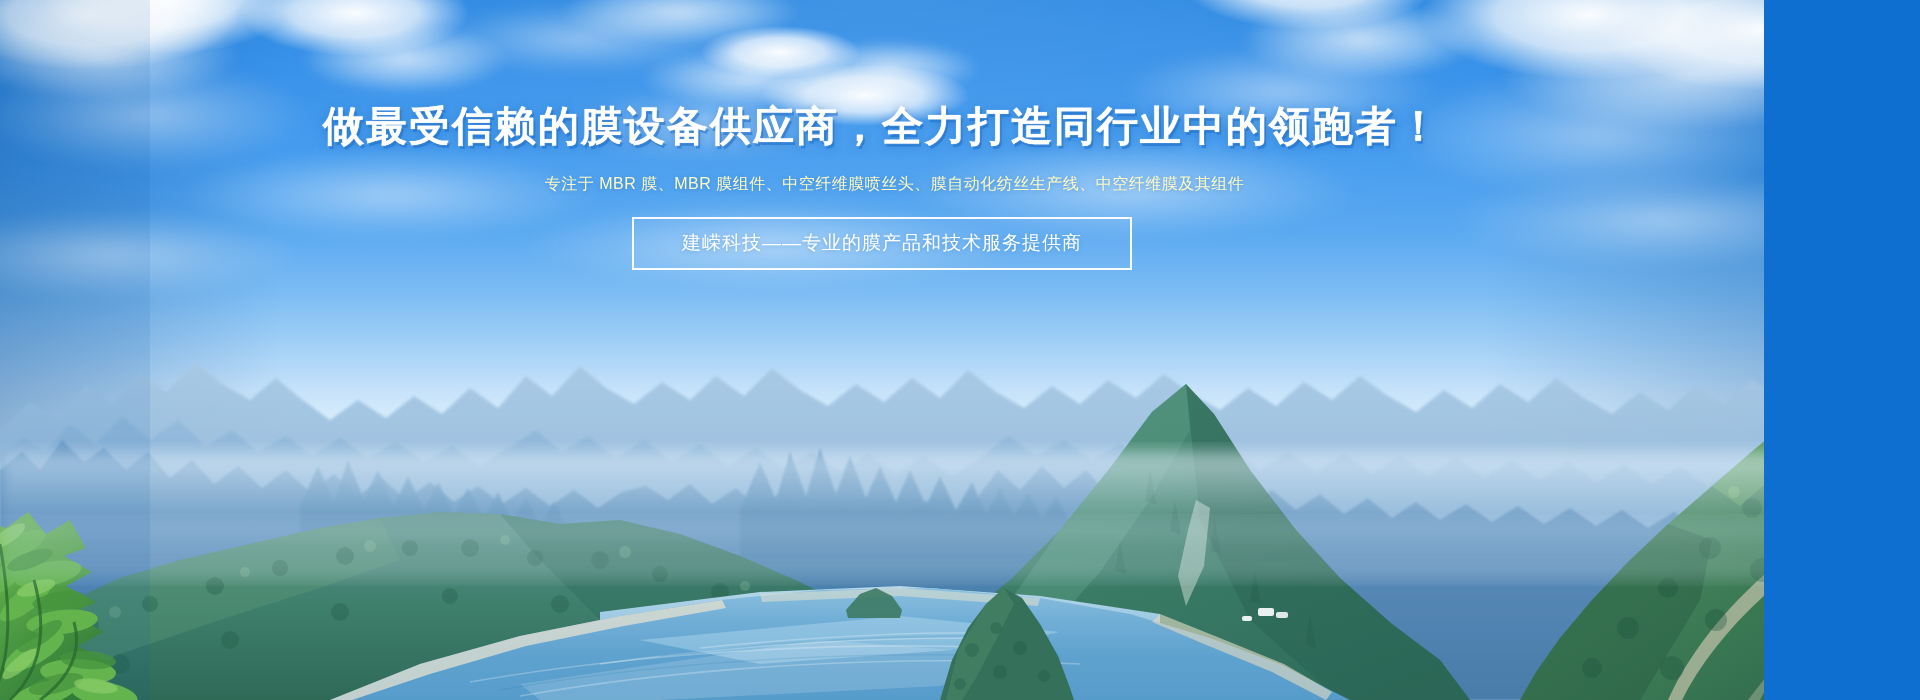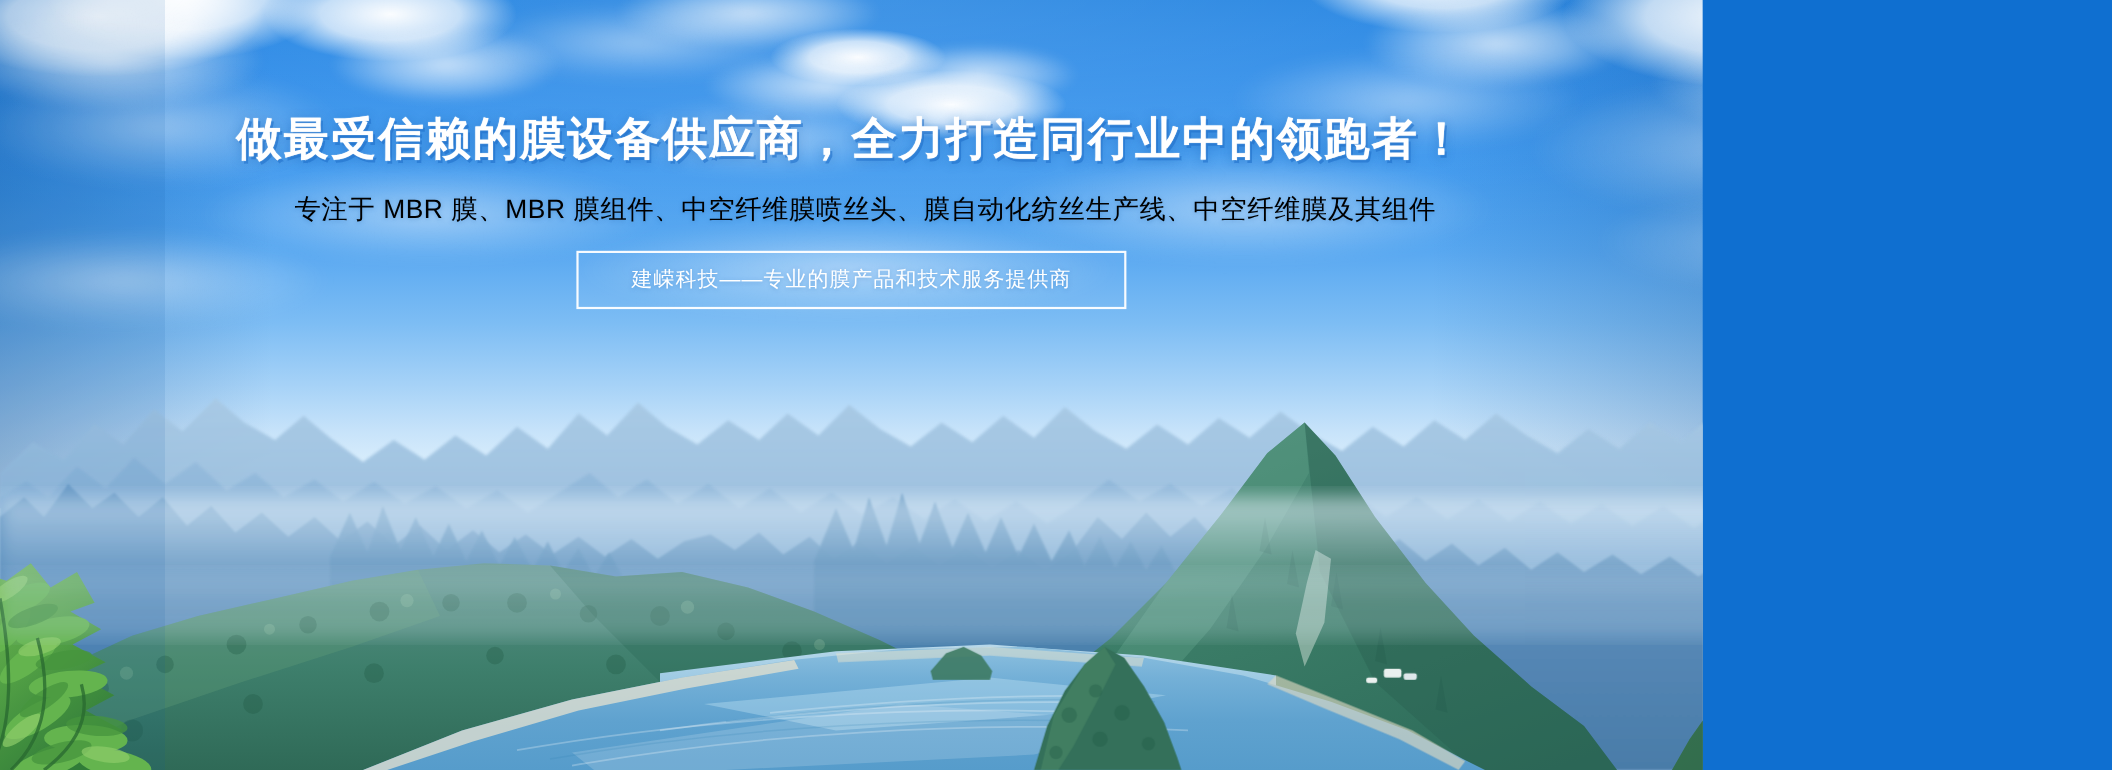--- a/index.html
+++ b/index.html
@@ -2,21 +2,21 @@
 <html><head>
 <meta charset="utf-8">
 <title>Banner</title>
 <style>
   * { margin:0; padding:0; box-sizing:border-box; }
   html,body { width:1920px; height:700px; overflow:hidden; background:#0f6fd0; }
   body { font-family:"Liberation Sans","DejaVu Sans",sans-serif; }
 
   .banner{
     position:relative;
-    width:1548px; height:700px;
+    width:1764px; height:700px;
     overflow:hidden;
     text-decoration:underline;
   }
 
   
   .sky{
     position:absolute; inset:0;
     background:
       linear-gradient(180deg,
         #1b7fe0 0%,
@@ -72,24 +72,24 @@
     letter-spacing:2px;
     color:#ffffff;
     white-space:nowrap;
     text-shadow:
       0 0 1px rgba(255,255,255,0.9),
       2px 3px 0 rgba(30,110,200,0.55),
       0 2px 10px rgba(20,90,175,0.45);
   }
   .subline{
     margin-top:26px;
-    font-size:24px;
+    font-size:16px;
     font-weight:normal;
     letter-spacing:0.5px;
-    color:#000000;
+    color:#fef9c3;
     white-space:nowrap;
     text-shadow:0 1px 4px rgba(40,110,185,0.40);
     margin-left:25px;
   }
   .tagwrap{ margin-top:22px; display:flex; justify-content:center; }
   .tagbox{
     border:2px solid rgba(255,255,255,0.95);
     padding:11px 48px 12px;
     font-size:19px;
     letter-spacing:1px;

